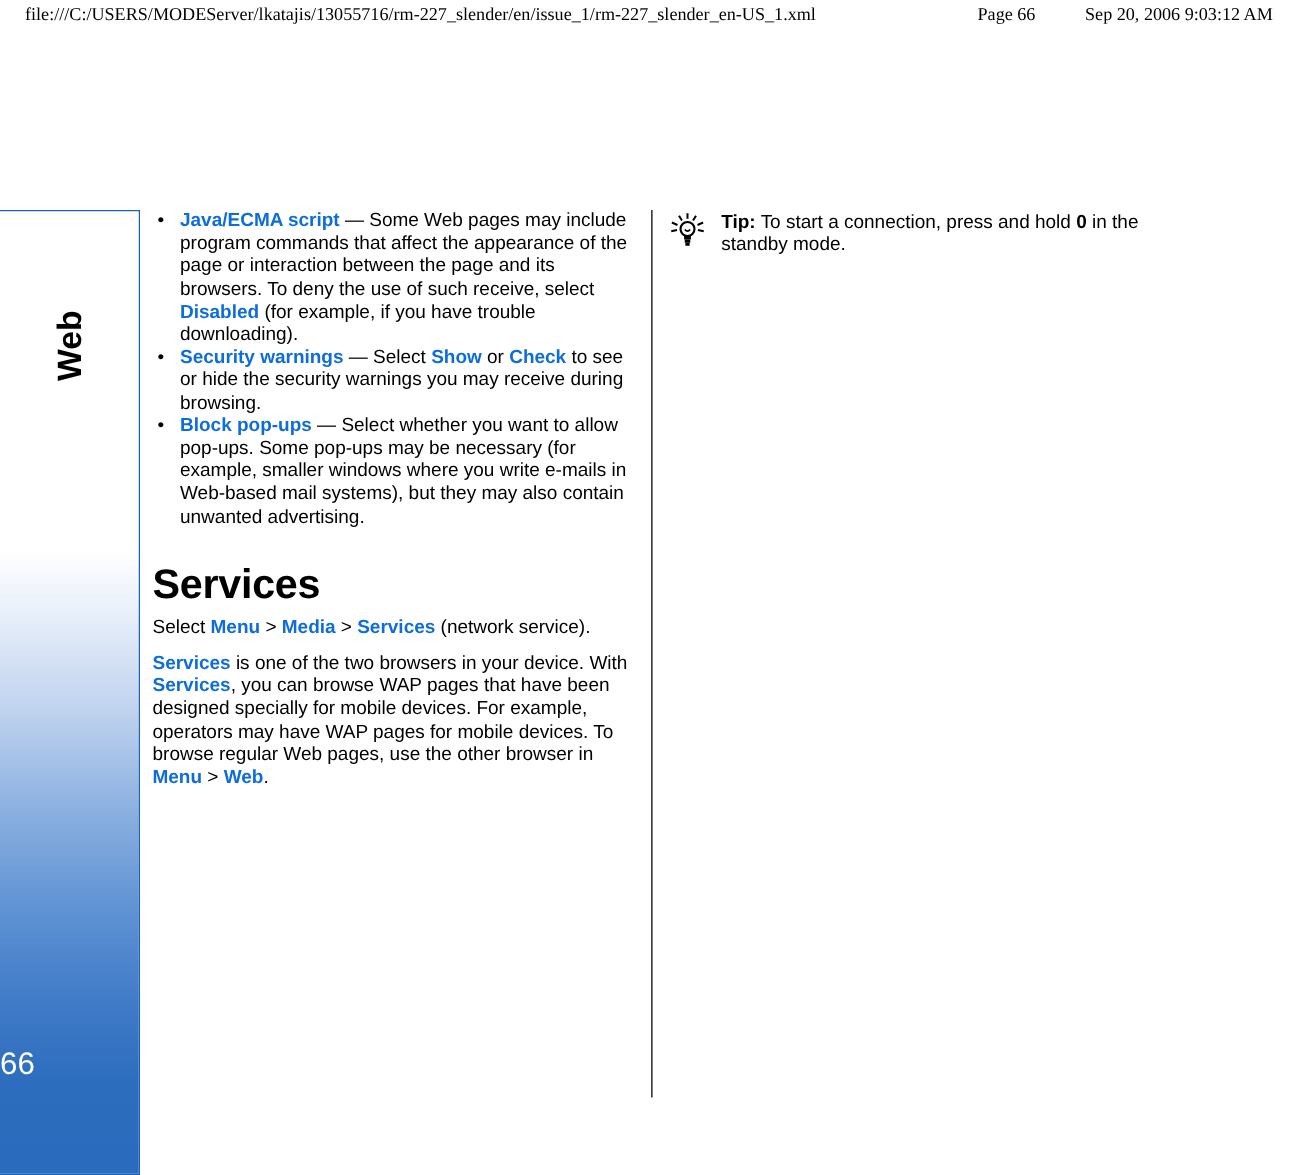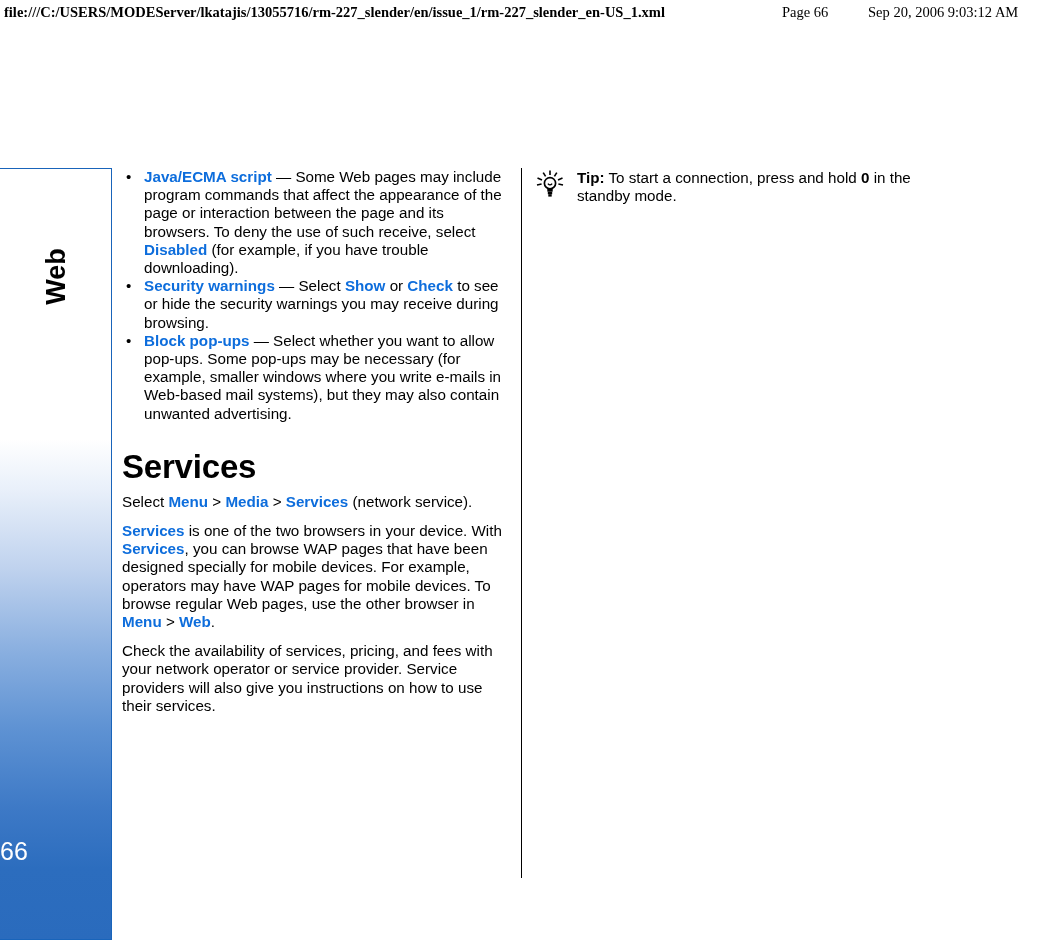--- a/index.html
+++ b/index.html
@@ -22,22 +22,21 @@
     width: 1045px;
     height: 24px;
     display: flex;
     align-items: center;
     font-family: "Liberation Serif", serif;
     font-size: 14.5px;
     color: #000;
     white-space: nowrap;
   }
   .print-header .ph-url {
-    padding-left: 4px;
-    font-weight: bold;
+    padding-left: 20px;
   }
   .print-header .ph-page {
     position: absolute;
     left: 782px;
     text-align: right;
   }
   .print-header .ph-date {
     position: absolute;
     left: 868px;
   }
@@ -157,21 +156,21 @@
     color: #000;
     margin: 0;
     padding: 0;
     letter-spacing: -0.2px;
   }
 
   
   .tip {
     position: relative;
     display: flex;
-    align-items: flex-end;
+    align-items: center;
     gap: 0px;
   }
   .tip-icon {
     width: 42px;
     min-width: 42px;
     padding-top: 1px;
   }
   .tip-text {
     font-size: 15.2px;
     line-height: 18.2px;
@@ -220,21 +219,20 @@
     <div style="height:26px"></div>
     <h1 class="h1">Services</h1>
 
     <div style="height:8px"></div>
     <p class="para"><span>Select </span><span class="lnk">Menu</span><span class="gt"> &gt; </span><span class="lnk">Media</span><span class="gt"> &gt; </span><span class="lnk">Services</span><span> (network service).</span></p>
 
     <div style="height:11px"></div>
     <p class="para"><span class="lnk">Services</span><span> is one of the two browsers in your device. With </span><span class="lnk">Services</span><span>, you can browse WAP pages that have been designed specially for mobile devices. For example, operators may have WAP pages for mobile devices. To browse regular Web pages, use the other browser in </span><span class="lnk">Menu</span><span class="gt"> &gt; </span><span class="lnk">Web</span><span>.</span></p>
 
     <div style="height:11px"></div>
-    <p class="para">Check the availability of services, pricing, and fees with your network operator or service provider. Service providers will also give you instructions on how to use their services.</p>
 
   </div>
 
   <div class="col col-right">
 
     <div class="tip">
       <div class="tip-icon">
         <svg width="30" height="32" viewBox="0 0 30 32" aria-hidden="true">
 
           <g stroke="#000" stroke-width="1.6" stroke-linecap="butt" fill="none">

